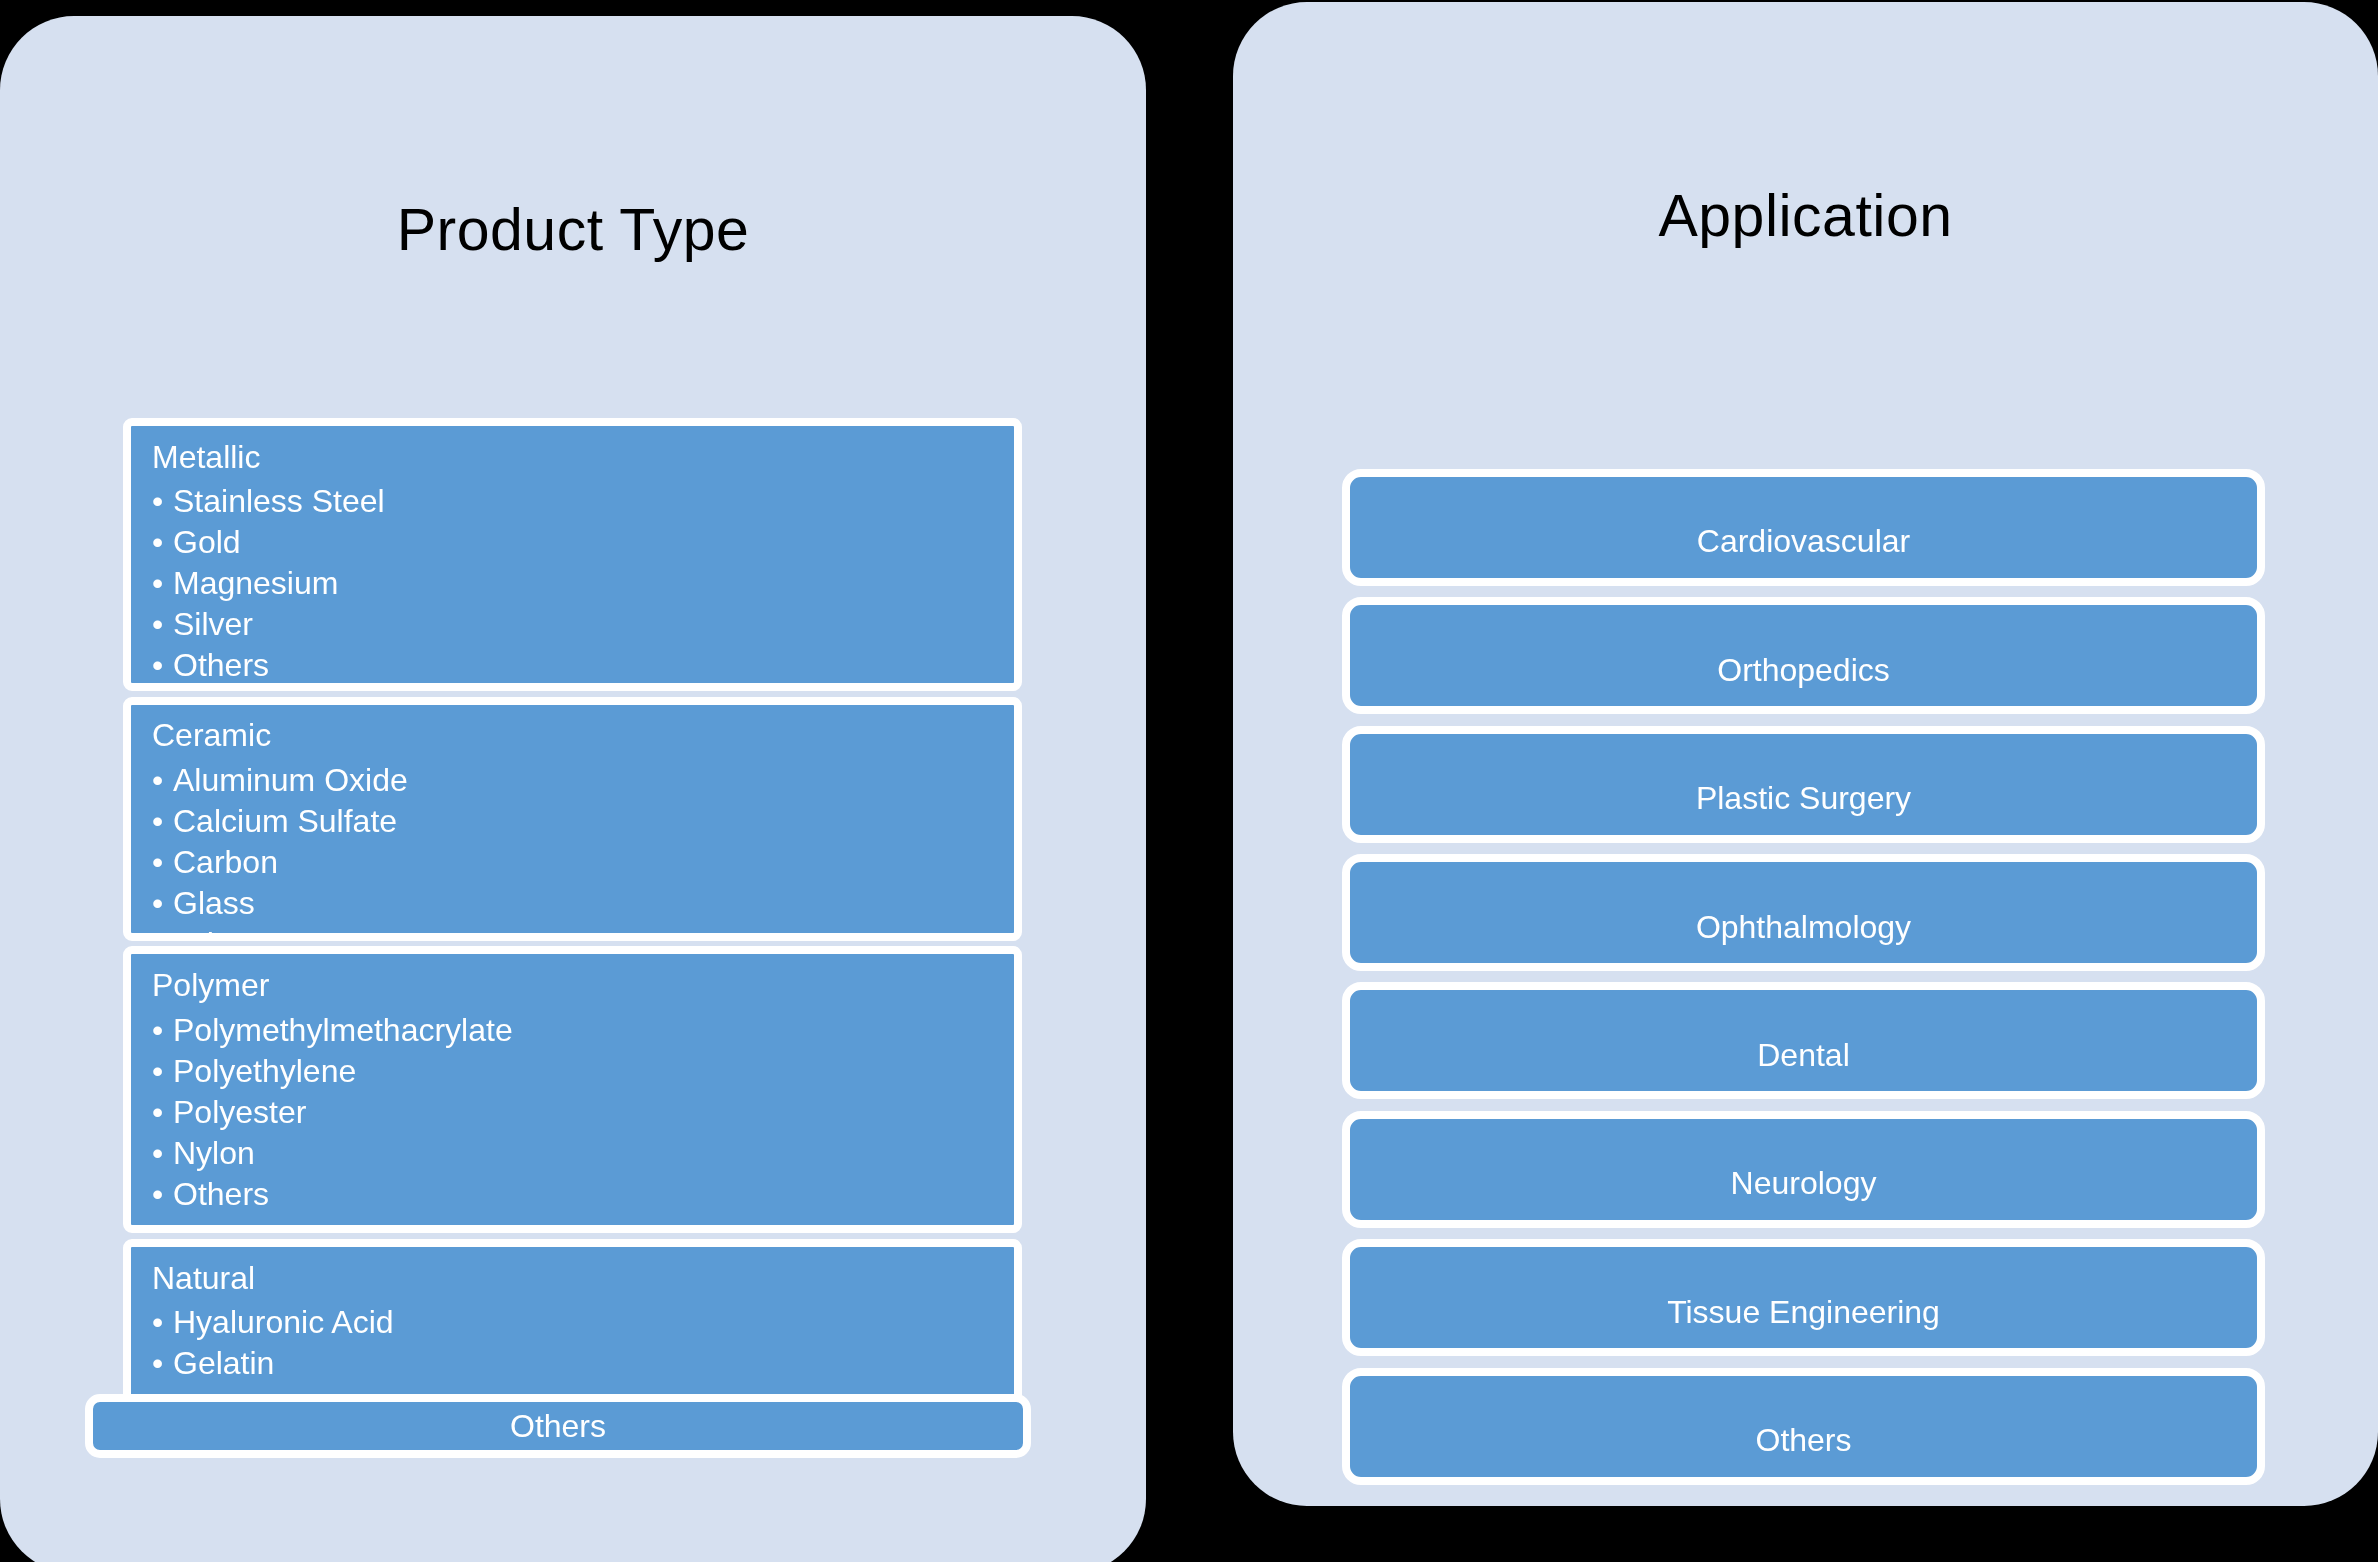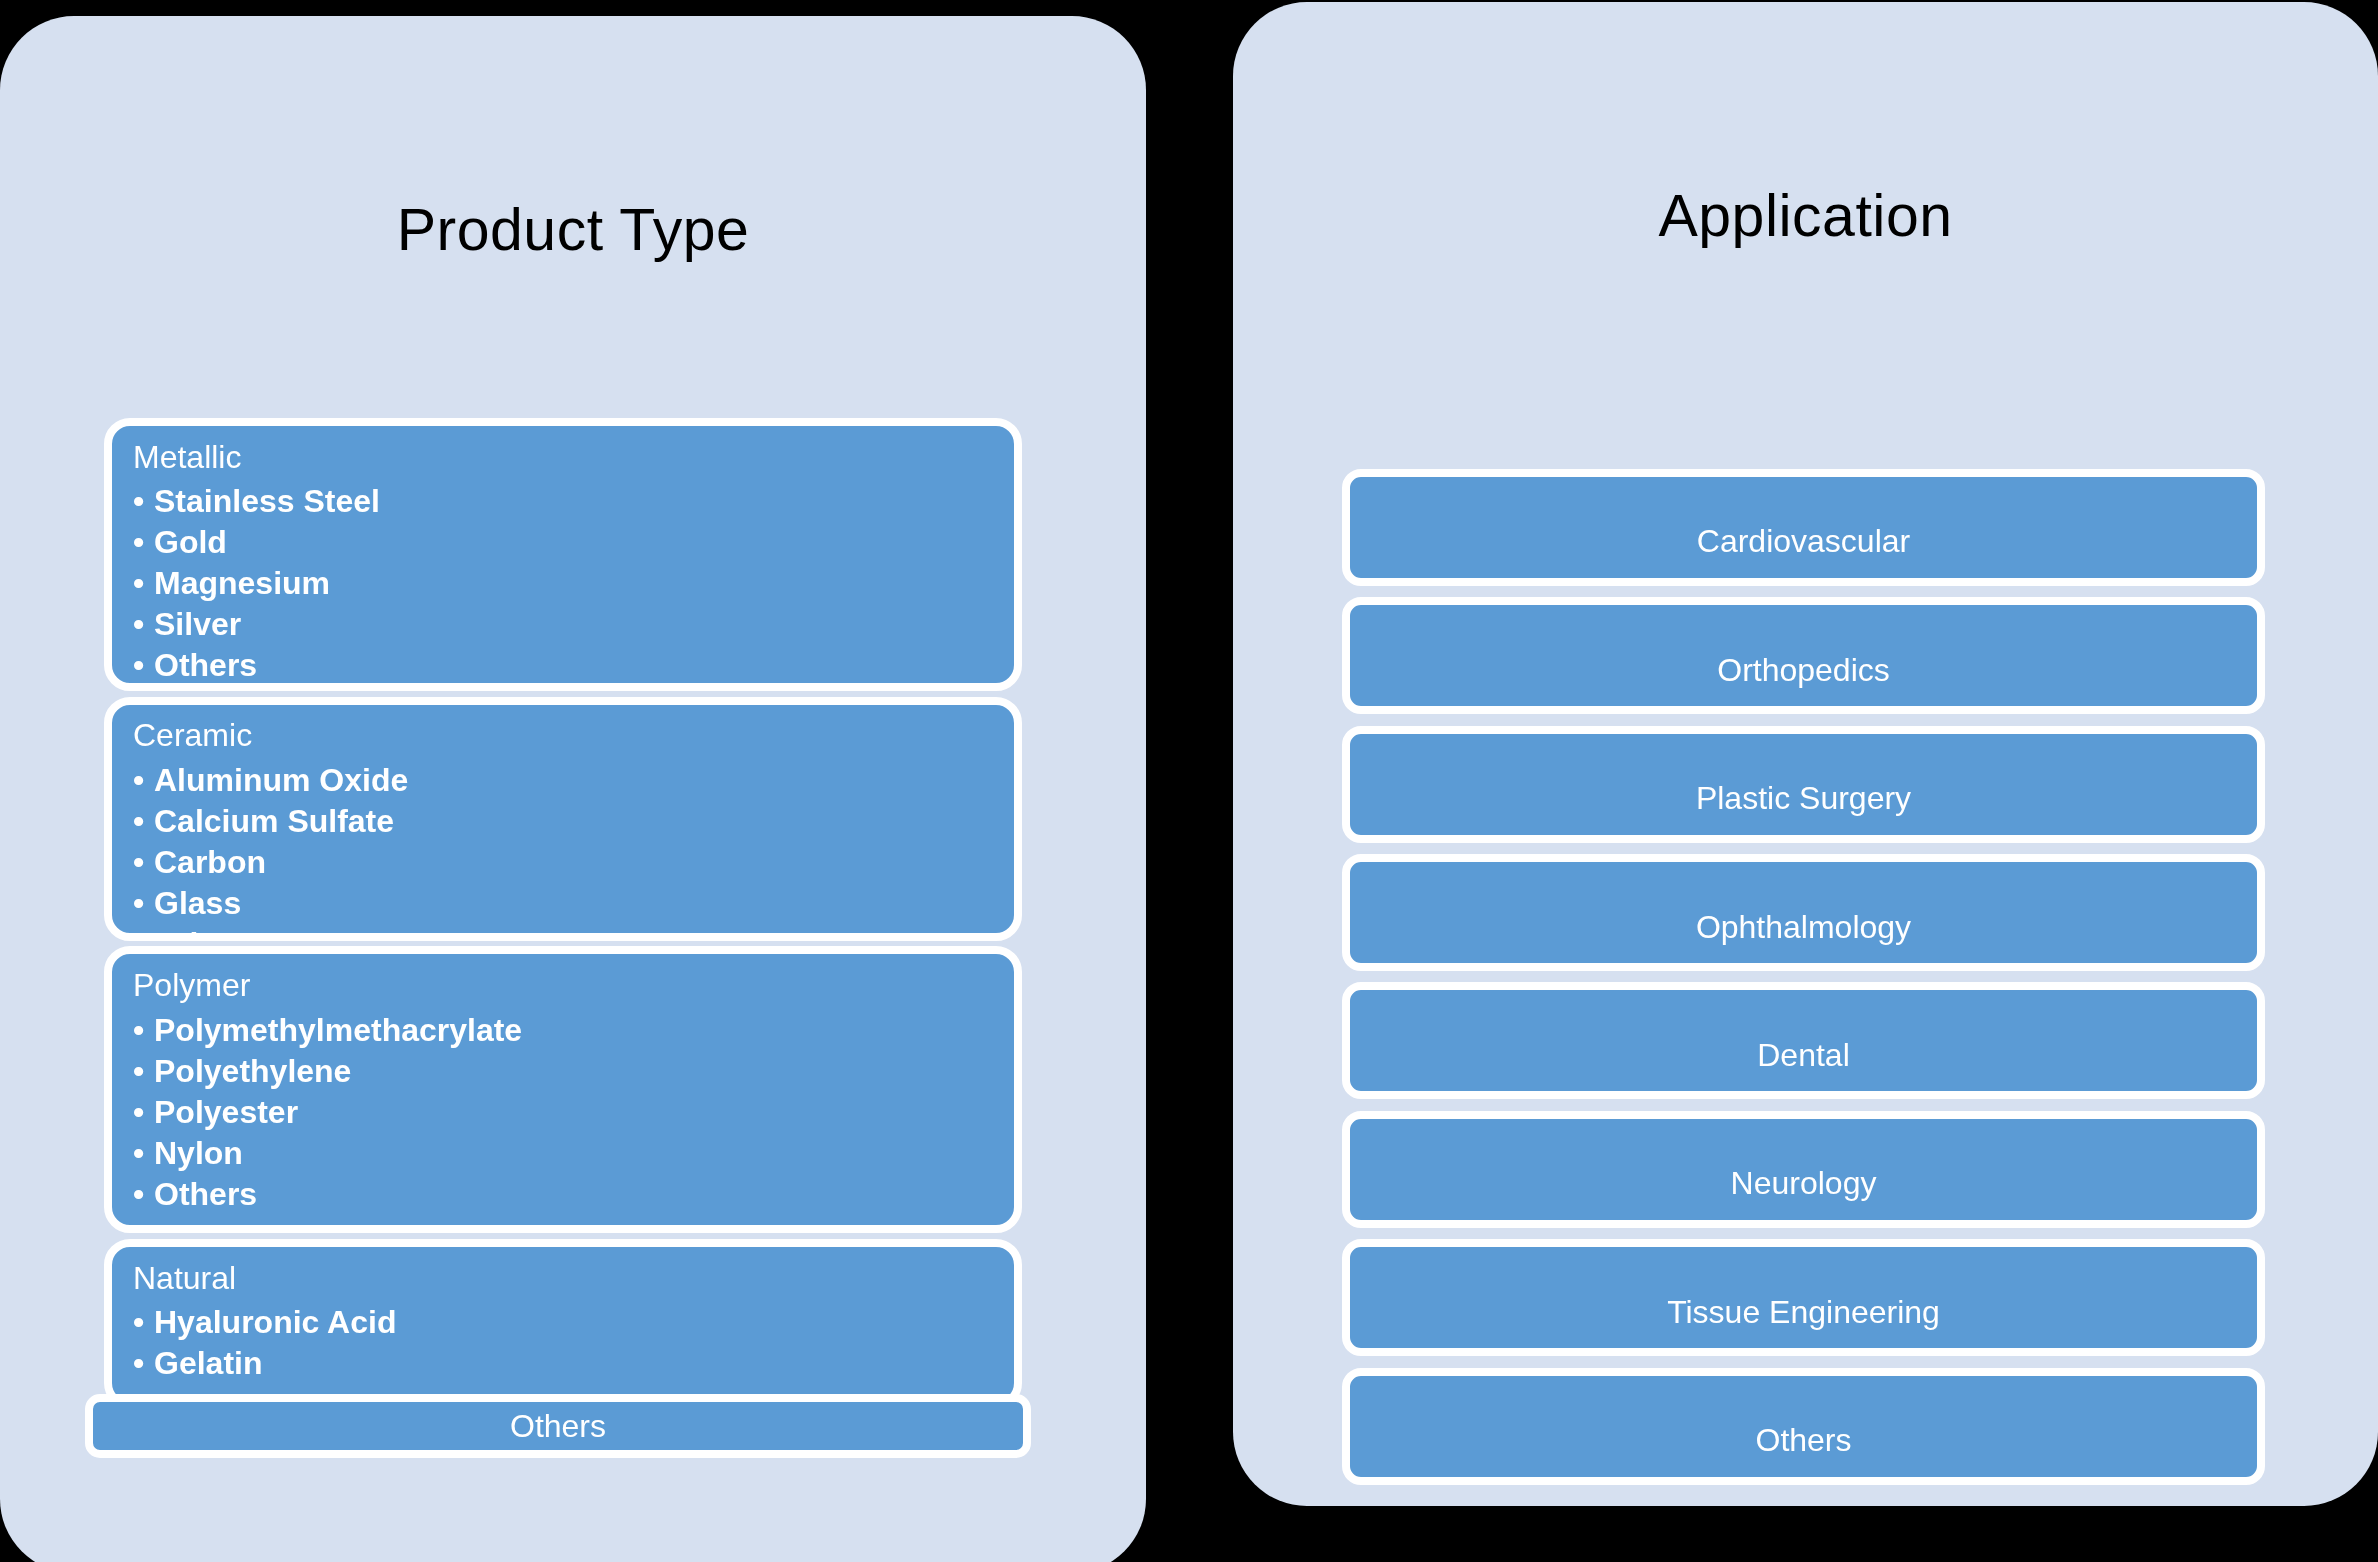--- a/index.html
+++ b/index.html
@@ -60,43 +60,43 @@
     left: 104px;
     top: 402px;
     width: 918px;
   }
 
   .cat-box {
     position: relative;
     box-sizing: border-box;
     background: #5b9bd5;
     border: 8.5px solid #ffffff;
-    border-radius: 26px;
+    border-radius: 9px;
     padding: 9.5px 21px 0 21px;
     overflow: hidden;
     margin-bottom: 5.7px;
+    margin-left: 19px;
   }
   .cat-box.h-metallic { height: 273px; }
   .cat-box.h-ceramic  { height: 244px; }
   .cat-box.h-polymer  { height: 287px; }
   .cat-box.h-natural  { height: 170px; }
 
   .cat-head {
     color: #ffffff;
     font-size: 32px;
     line-height: 42px;
     margin-bottom: 3.8px;
     white-space: nowrap;
   }
   .cat-item {
     color: #ffffff;
     font-size: 32px;
     line-height: 41px;
     white-space: nowrap;
-    font-weight: bold;
   }
   .cat-item .bullet {
     display: inline-block;
     width: 21px;
   }
 
   
   .others-bar {
     position: absolute;
     left: 85px;

